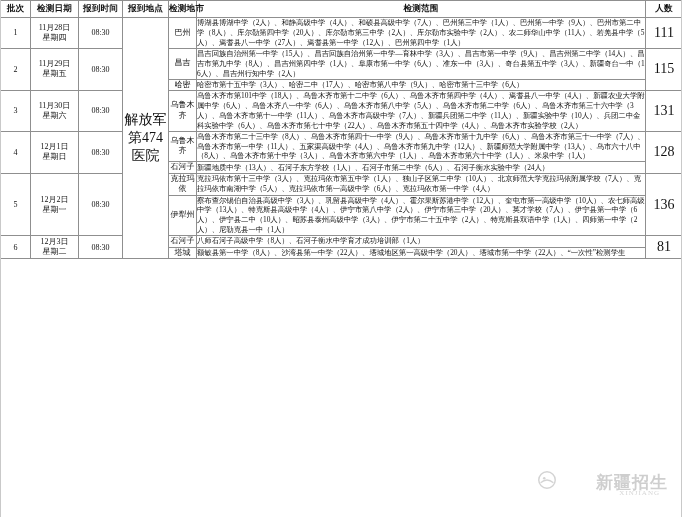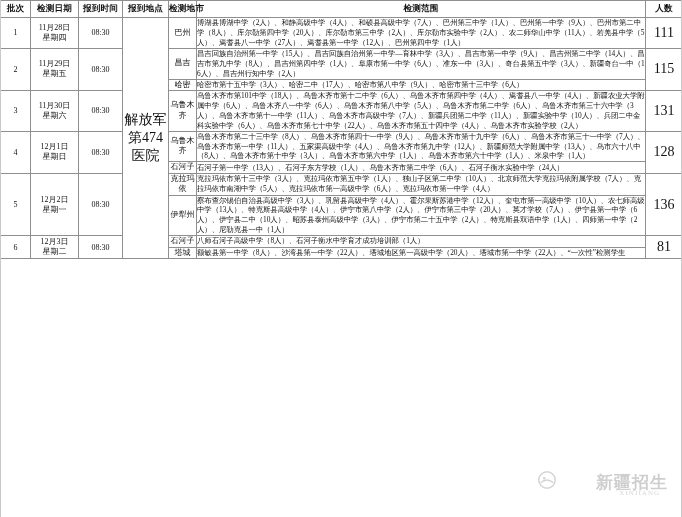--- a/index.html
+++ b/index.html
@@ -208,21 +208,21 @@
         <tr>
           <td class="batch" rowspan="2">4</td>
           <td class="date" rowspan="2">12月1日<br>星期日</td>
           <td class="time" rowspan="2">08:30</td>
           <td class="city">乌鲁木齐</td>
           <td class="range">乌鲁木齐市第二十三中学（8人）、乌鲁木齐市第四十一中学（9人）、乌鲁木齐市第十九中学（6人）、乌鲁木齐市第三十一中学（7人）、乌鲁木齐市第一中学（11人）、五家渠高级中学（4人）、乌鲁木齐市第九中学（12人）、新疆师范大学附属中学（13人）、乌市六十八中（8人）、乌鲁木齐市第十中学（3人）、乌鲁木齐市第六中学（1人）、乌鲁木齐市第六十中学（1人）、米泉中学（1人）</td>
           <td class="count" rowspan="2">128</td>
         </tr>
         <tr>
           <td class="city">石河子</td>
-          <td class="range">石河子第一中学（13人）、石河子东方学校（1人）、乌鲁木齐市第二中学（6人）、石河子衡水实验中学（24人）</td>
+          <td class="range">新疆地质中学（13人）、石河子东方学校（1人）、石河子市第二中学（6人）、石河子衡水实验中学（24人）</td>
         </tr>
         <tr>
           <td class="batch" rowspan="2">5</td>
           <td class="date" rowspan="2">12月2日<br>星期一</td>
           <td class="time" rowspan="2">08:30</td>
           <td class="city">克拉玛依</td>
           <td class="range">克拉玛依市第十三中学（3人）、克拉玛依市第五中学（1人）、独山子区第二中学（10人）、北京师范大学克拉玛依附属学校（7人）、克拉玛依市南湖中学（5人）、克拉玛依市第一高级中学（6人）、克拉玛依市第一中学（4人）</td>
           <td class="count" rowspan="2">136</td>
         </tr>
         <tr>

